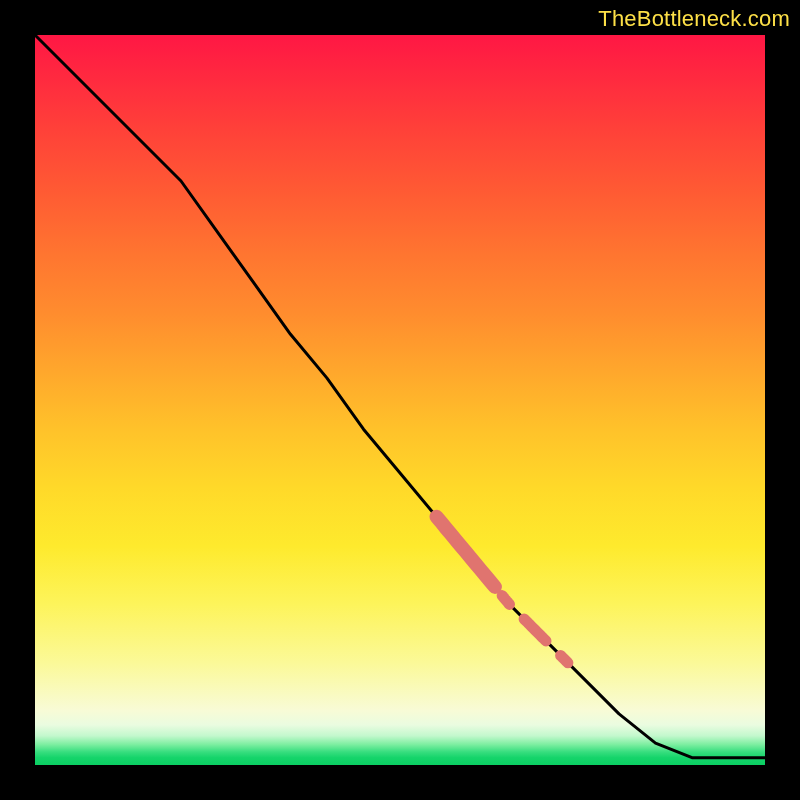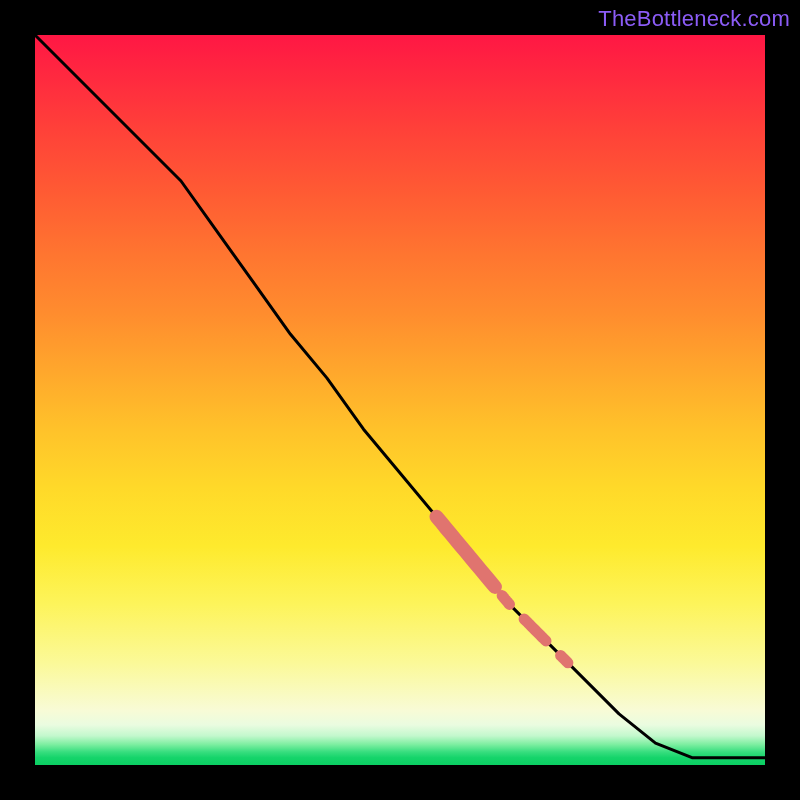--- a/index.html
+++ b/index.html
@@ -45,21 +45,21 @@
       #7ceea0 97.2%,
       #38de7f 98.2%,
       #15d46a 99%,
       #0bcf63 100%
     );
   }
   .watermark {
     position: absolute;
     top: 6px;
     right: 10px;
-    color: #8b5cf6;
+    color: #fde047;
     font-size: 22px;
     font-weight: 500;
     letter-spacing: 0.2px;
     user-select: none;
   }
   svg.curve {
     position: absolute;
     left: 0;
     top: 0;
     width: 730px;

